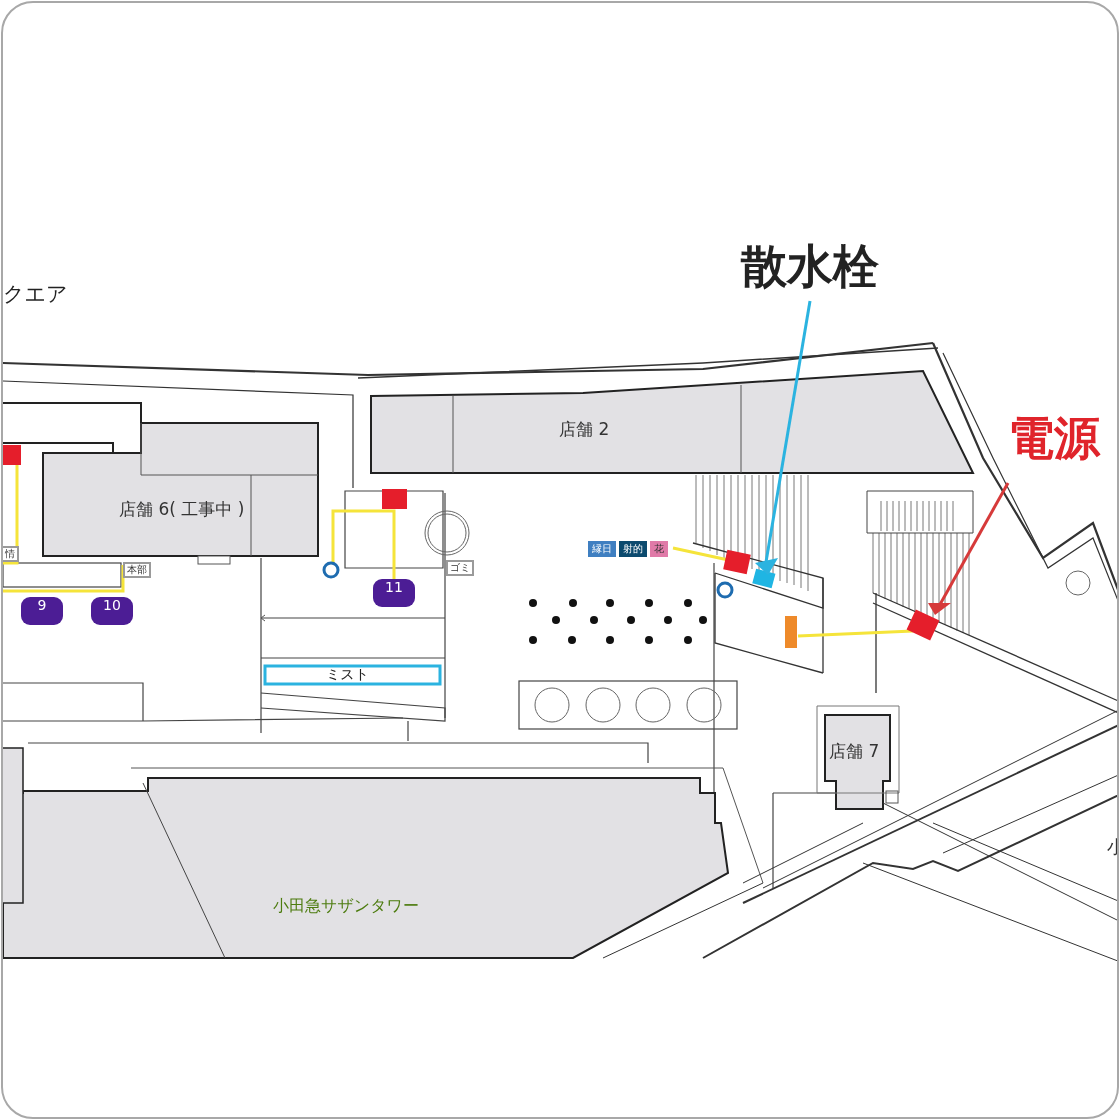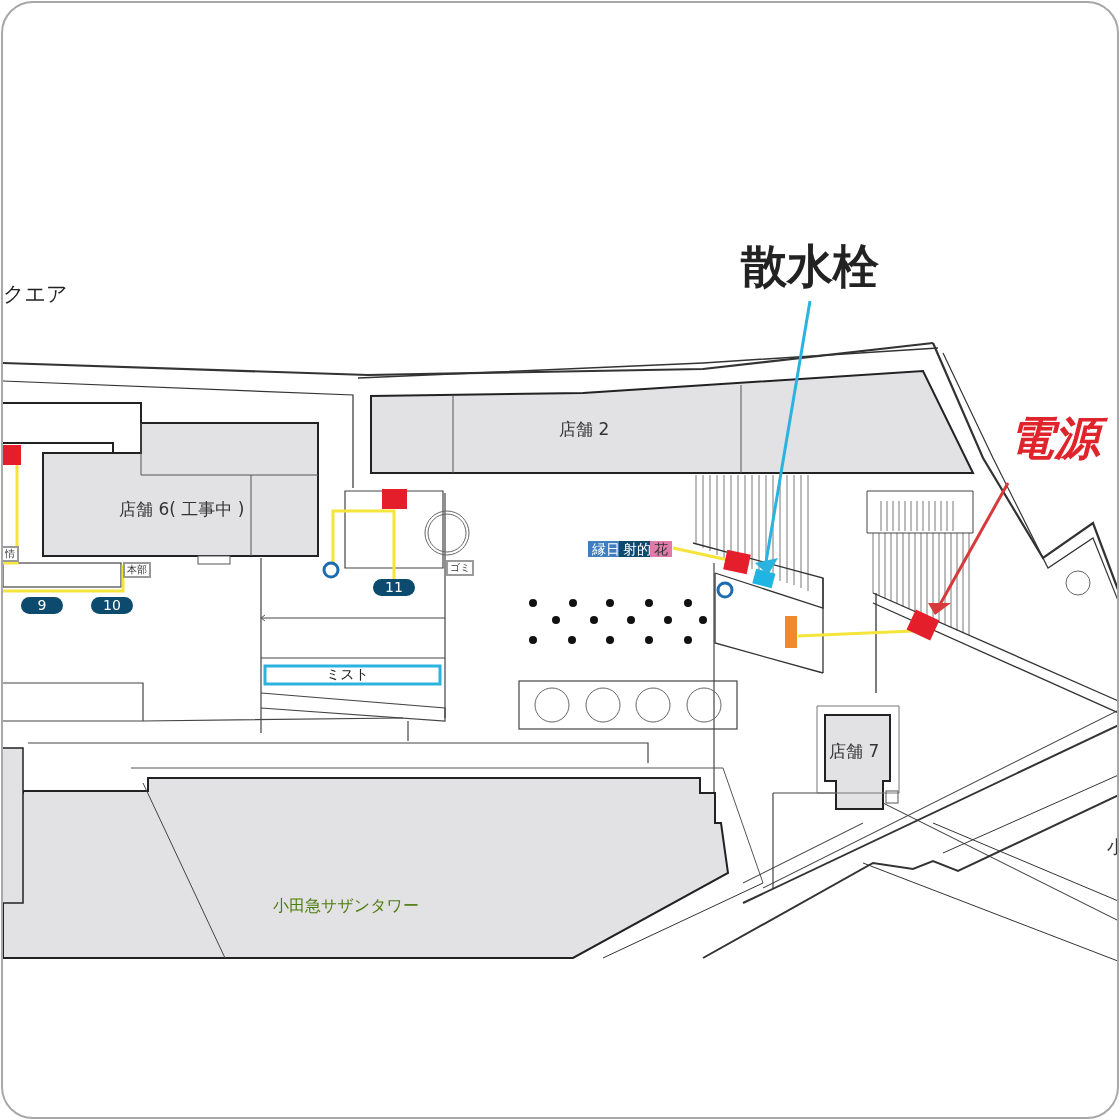--- a/index.html
+++ b/index.html
@@ -2,22 +2,22 @@
 <html><head>
 <meta charset="utf-8">
 <style>
   html,body{margin:0;padding:0;background:#ffffff;}
   body{width:1120px;height:1120px;position:relative;overflow:hidden;font-family:"DejaVu Sans","Liberation Sans",sans-serif;}
   .frame{position:absolute;left:1px;top:1px;width:1114px;height:1114px;border:2px solid #a8a8a8;border-radius:32px;overflow:hidden;background:#fff;}
   .map{position:absolute;left:0;top:0;width:1120px;height:1120px;}
   .lbl{position:absolute;color:#333;white-space:nowrap;line-height:1;}
   .store{font-size:17px;color:#333;}
   .tag{position:absolute;font-size:10px;background:#fff;border:2px solid #9a9a9a;color:#333;padding:1px 2px;line-height:1;}
-  .pill{position:absolute;width:42px;height:17px;border-radius:9px;background:#0c4a6e;color:#fff;font-size:14px;text-align:center;line-height:17px;}
-  .booth{position:absolute;font-size:14px;color:#fff;height:16px;line-height:16px;padding:0 4px;}
+  .pill{position:absolute;width:42px;height:28px;border-radius:9px;background:#4c1d95;color:#fff;font-size:14px;text-align:center;line-height:17px;}
+  .booth{position:absolute;font-size:10px;color:#fff;height:16px;line-height:16px;padding:0 4px;}
   .big{position:absolute;font-weight:bold;font-size:46px;line-height:1;}
 </style>
 </head>
 <body>
 
 <div class="frame">
 <svg class="map" viewBox="0 0 1120 1120">
   <g fill="none" stroke="#333" stroke-width="1.2">
 
     <path d="M0 360 L365 372 L700 366 L930 340" stroke-width="2.2"></path>
@@ -140,21 +140,21 @@
 
   <path d="M807 298 L762 565" stroke="#2bb3e0" stroke-width="3" fill="none"></path>
   <path d="M752 560 L765 572 L775 555 Z" fill="#2bb3e0"></path>
   <path d="M1005 480 L935 605" stroke="#d63a3a" stroke-width="3" fill="none"></path>
   <path d="M925 600 L932 612 L948 600 Z" fill="#d63a3a"></path>
 </svg>
 
 <div class="lbl" style="left:0;top:281px;font-size:21px;color:#222;">クエア</div>
 
 <div class="big" style="left:738px;top:240px;color:#222;text-align:right;">散水栓</div>
-<div class="big" style="left:1005px;top:412px;color:#e0242b;font-style:italic;">電源</div>
+<div class="big" style="left:1005px;top:412px;color:#e0242b;">電源</div>
 
 <div class="lbl store" style="left:116px;top:498px;">店舗 6( 工事中 )</div>
 <div class="lbl store" style="left:556px;top:418px;">店舗 2</div>
 <div class="lbl store" style="left:826px;top:740px;">店舗 7</div>
 <div class="lbl" style="left:270px;top:895px;font-size:16px;color:#4d7c0f;">小田急サザンタワー</div>
 <div class="lbl" style="left:1104px;top:835px;font-size:18px;color:#333;">小</div>
 
 <div class="tag" style="left:120px;top:559px;">本部</div>
 <div class="tag" style="left:443px;top:557px;">ゴミ</div>
 <div class="tag" style="left:0;top:543px;border-left:none;">情</div>

